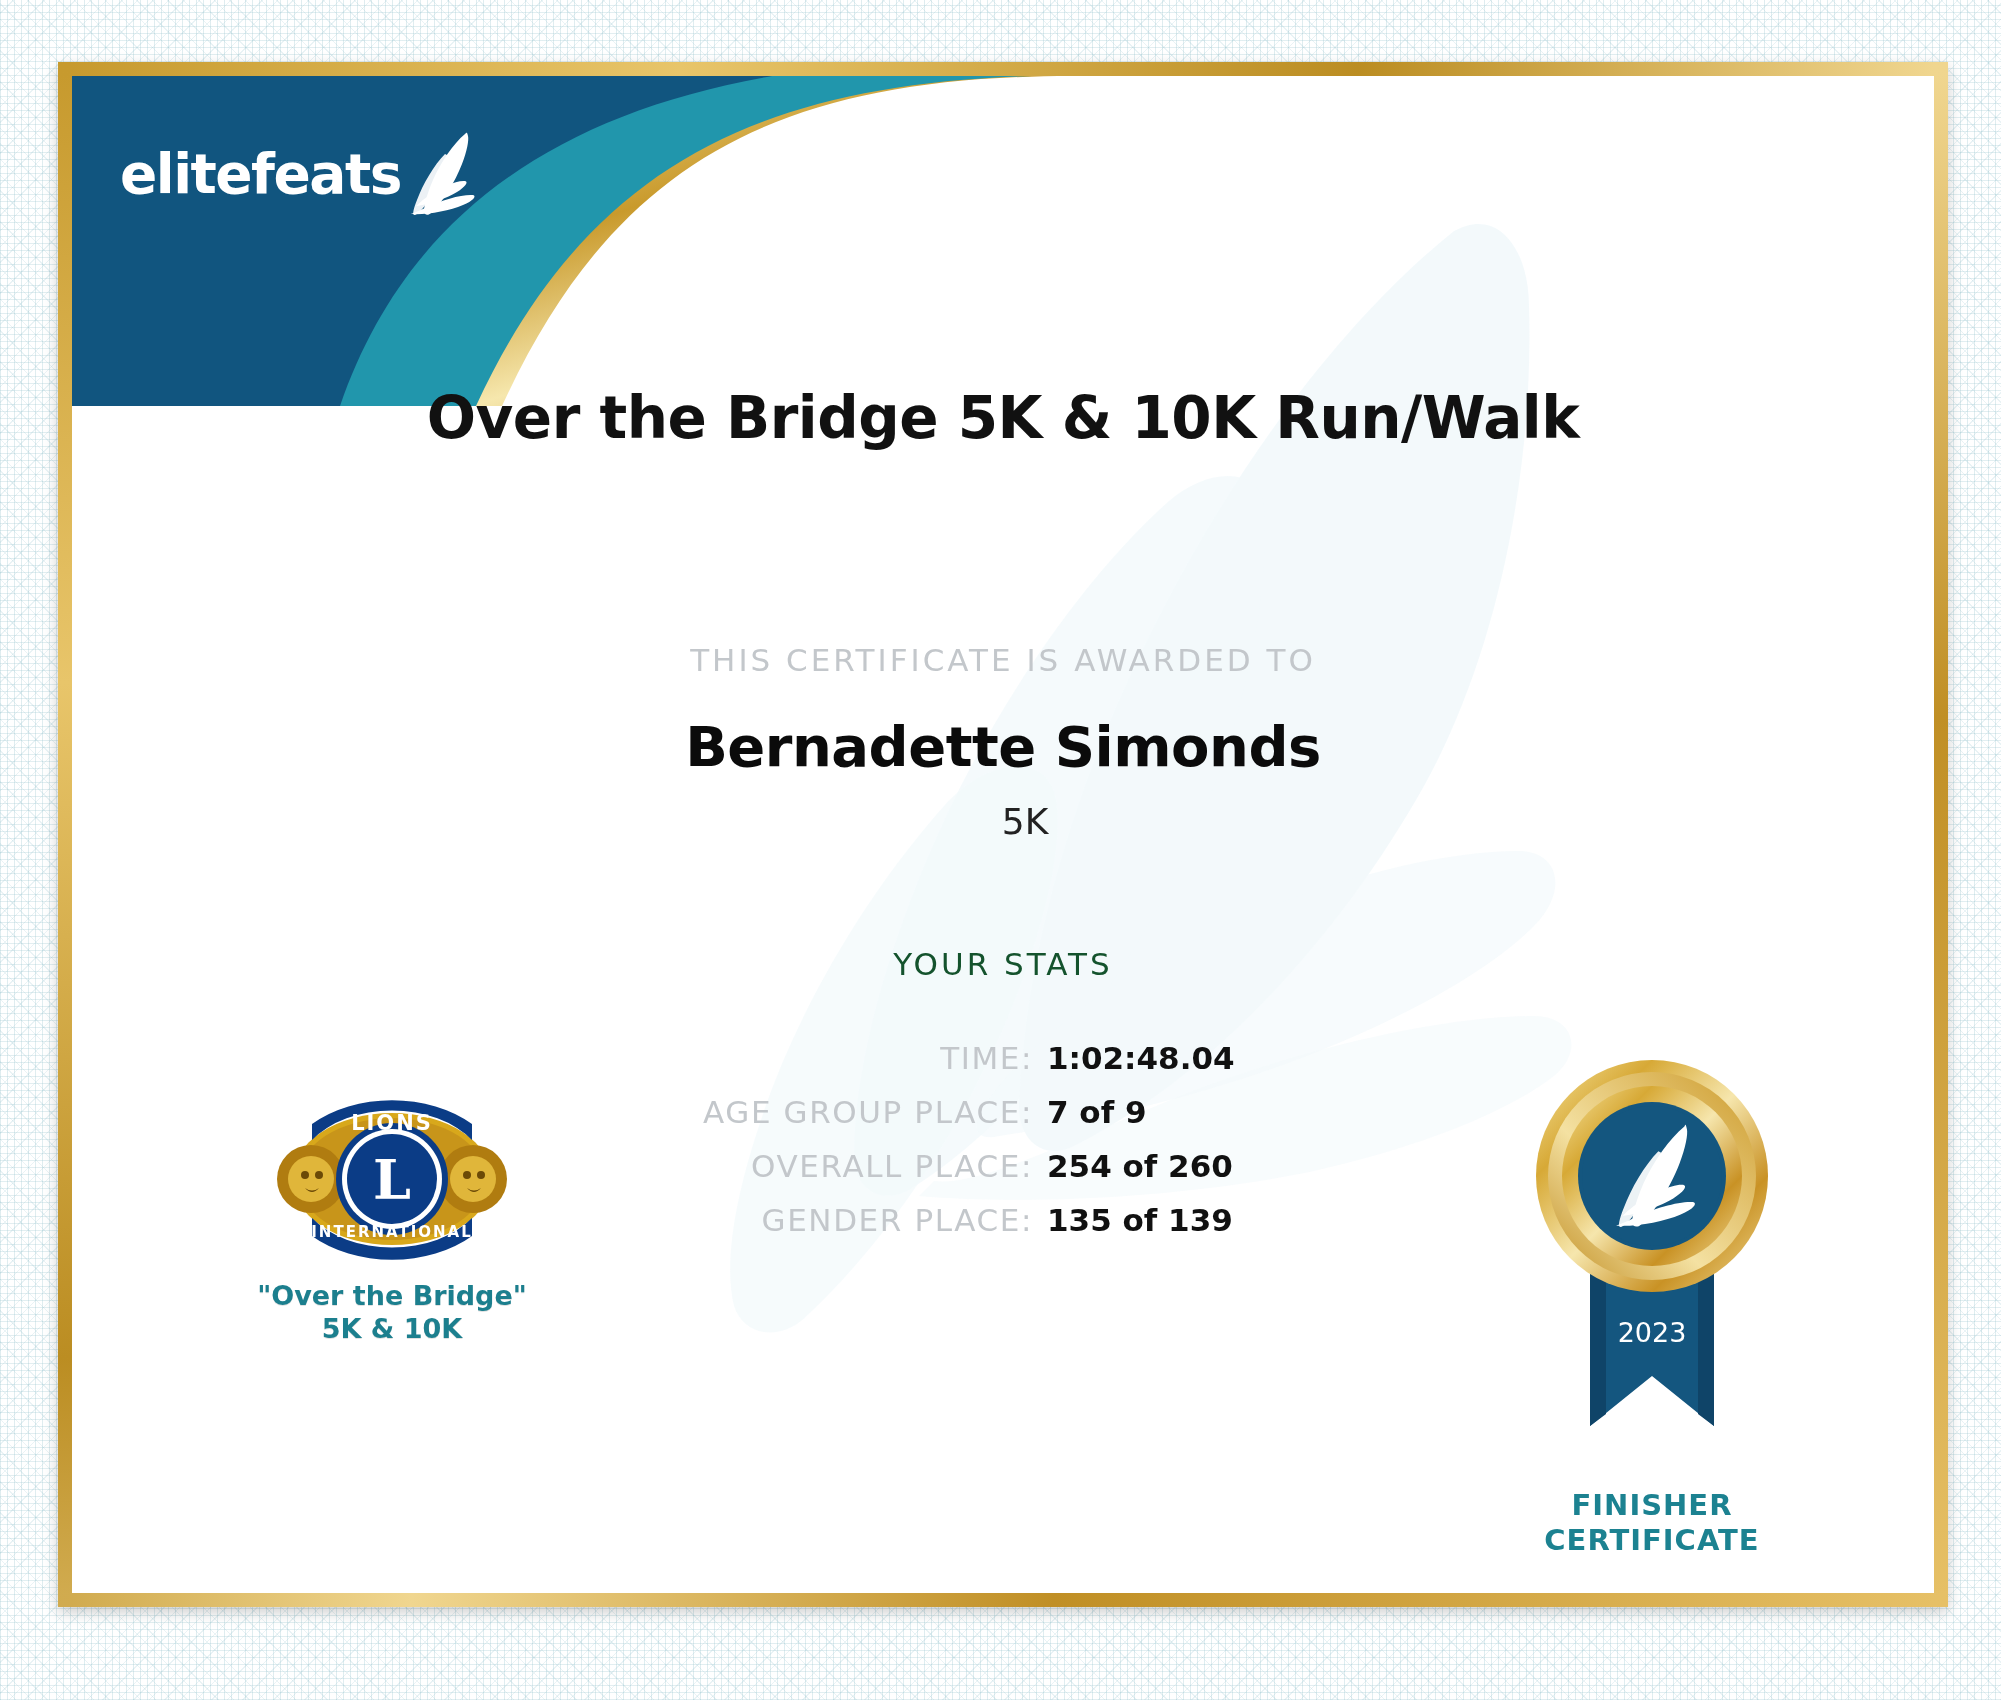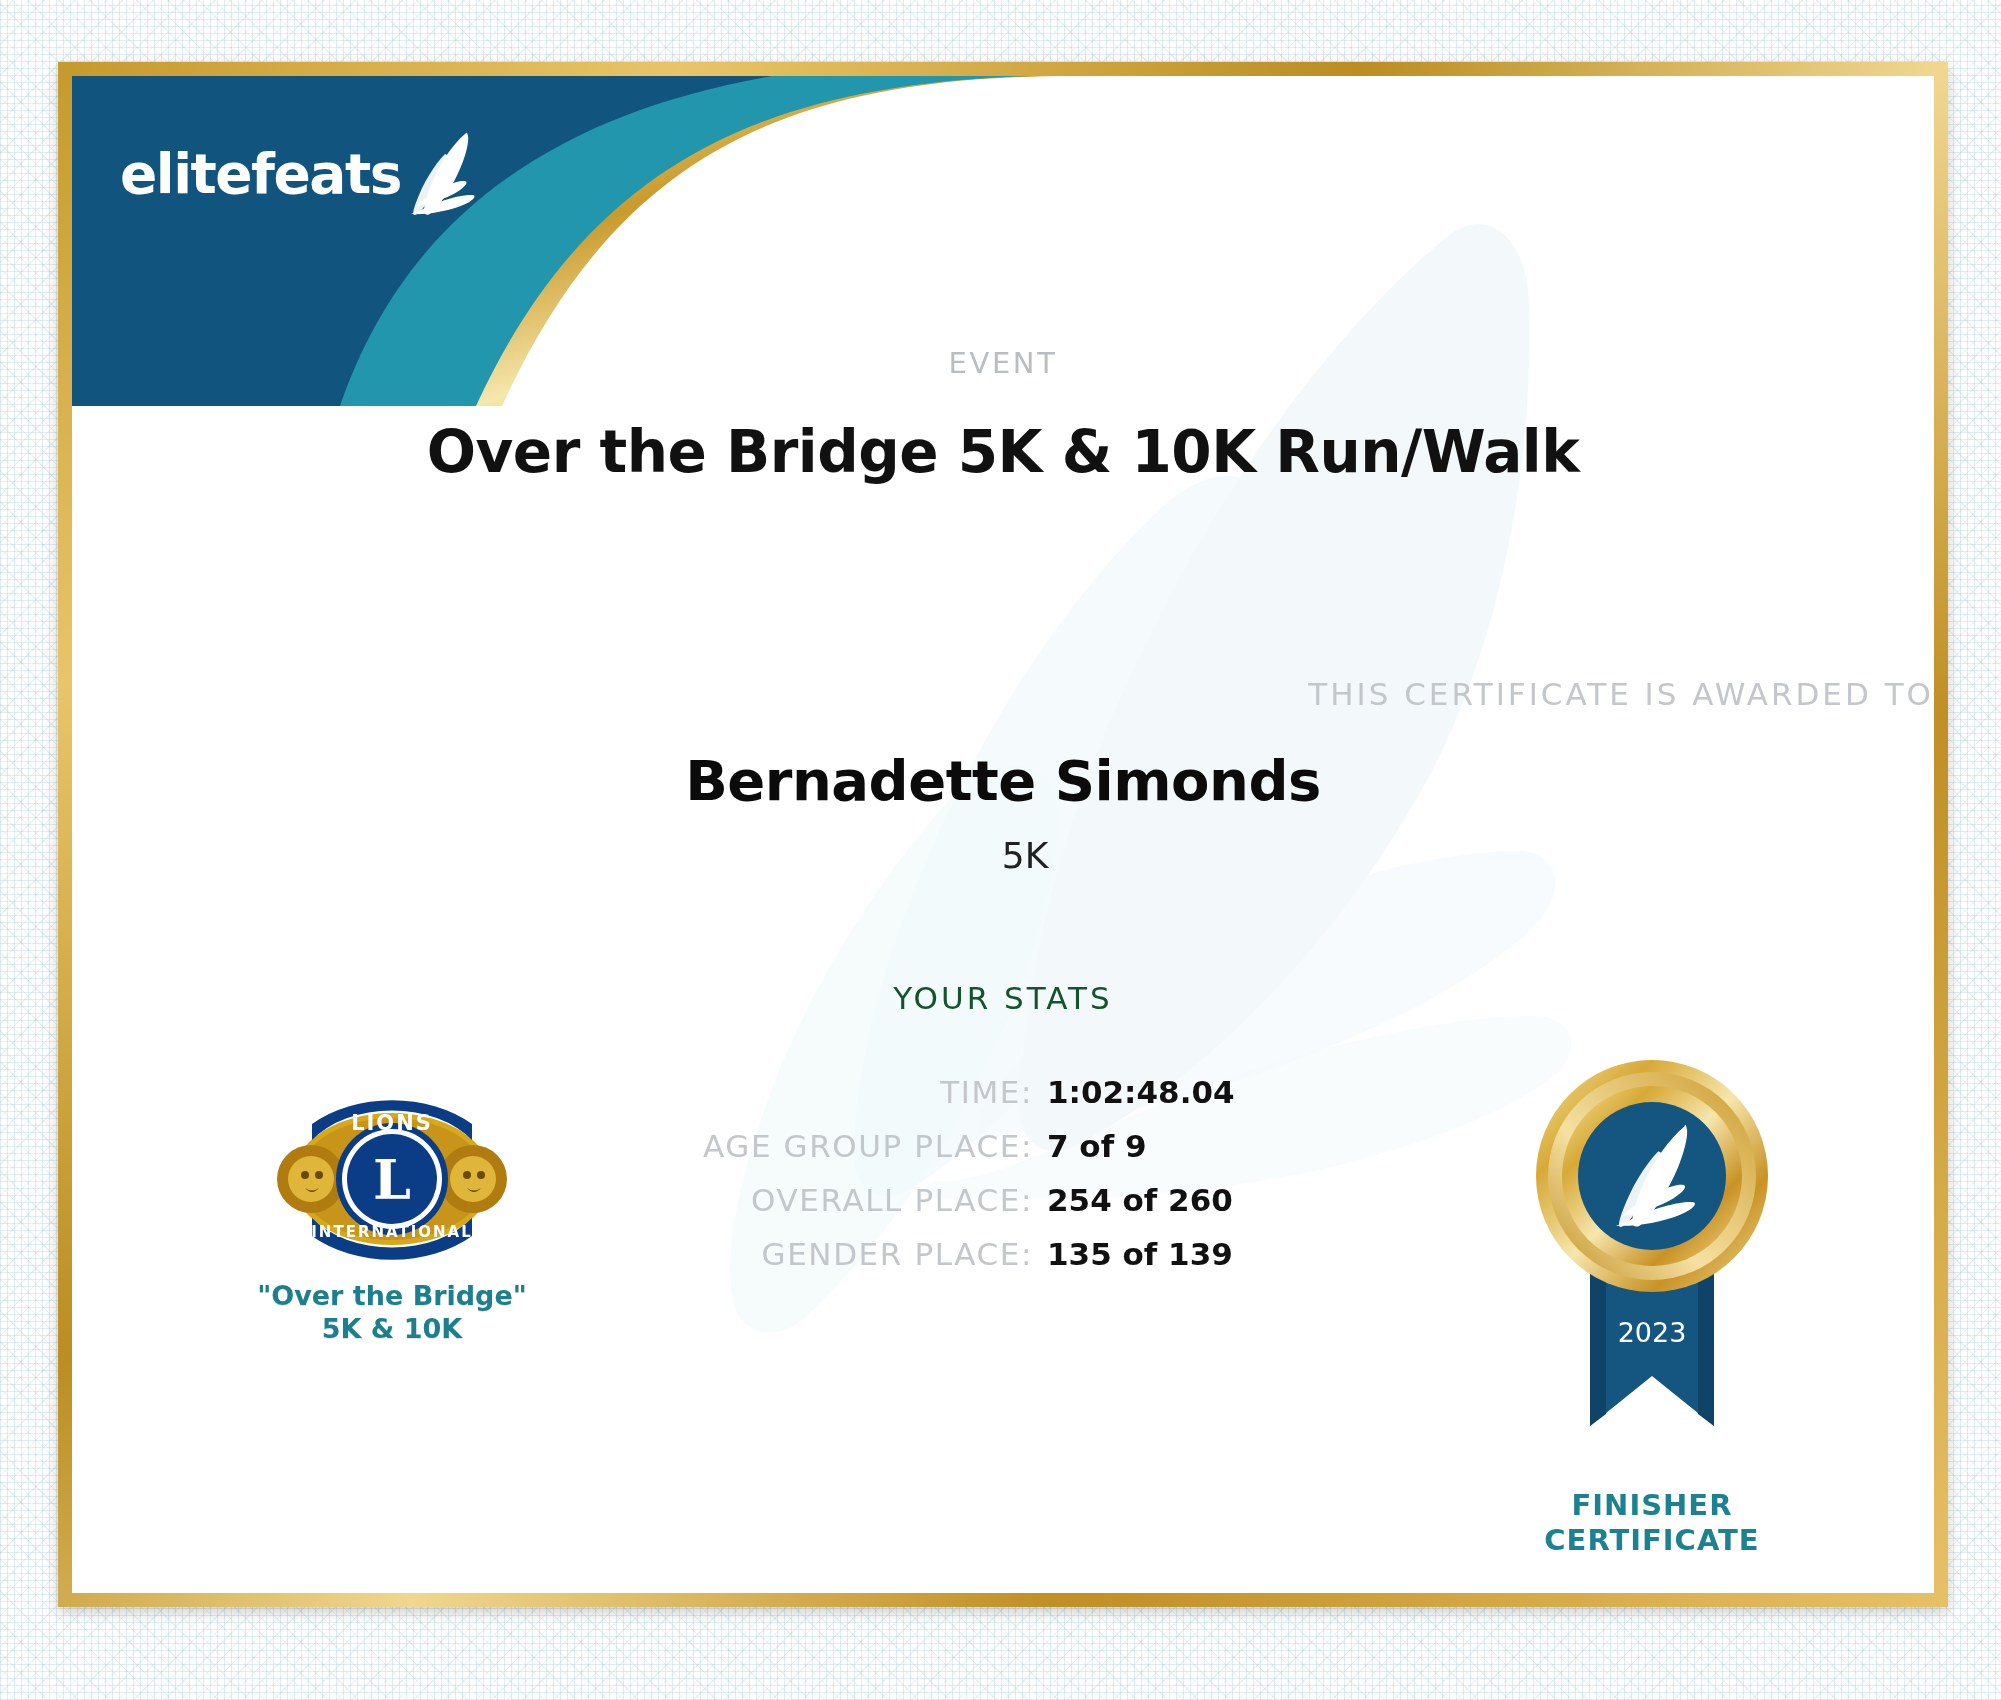--- a/index.html
+++ b/index.html
@@ -108,21 +108,20 @@
     font-weight: bold;
     letter-spacing: -0.5px;
     font-family: "DejaVu Sans", sans-serif;
   }
   .awarded-label {
     margin-top: 190px;
     color: #c3c7cb;
     font-size: 31px;
     letter-spacing: 3px;
     font-family: "DejaVu Sans", sans-serif;
-    text-align: right;
   }
   .recipient {
     margin-top: 36px;
     color: #0b0b0b;
     font-size: 56px;
     font-weight: bold;
     letter-spacing: -0.5px;
     font-family: "DejaVu Sans", sans-serif;
   }
   .distance {
@@ -242,21 +241,20 @@
           <g fill="#ffffff">
             <path d="M58 2 C46 12 34 30 26 48 C20 62 17 73 17 79 C17 83 21 84 24 81 C36 70 48 50 55 32 C60 19 62 8 61 4 C60 0 60 0 58 2 Z"></path>
             <path d="M38 22 C27 33 16 52 10 68 C6 78 5 84 8 83 C14 81 26 64 33 48 C38 36 41 27 40 23 Z" opacity="0.92"></path>
             <path d="M10 74 C24 72 40 66 50 60 C58 55 62 50 58 49 C50 48 32 56 20 65 C13 70 8 75 10 74 Z"></path>
             <path d="M4 82 C20 83 42 79 56 73 C66 69 70 64 66 63 C56 62 34 68 20 75 C12 79 4 82 4 82 Z"></path>
           </g>
         </svg>
       </div>
 
       <div class="content">
-        <div class="label-muted">EVENT</div>
         <div class="event-title">Over the Bridge 5K &amp; 10K Run/Walk</div>
 
         <div class="awarded-label">THIS CERTIFICATE IS AWARDED TO</div>
         <div class="recipient">Bernadette Simonds</div>
         <div class="distance">5K</div>
 
         <div class="stats-label">YOUR STATS</div>
 
         <div class="stats">
           <div class="stat-row">

